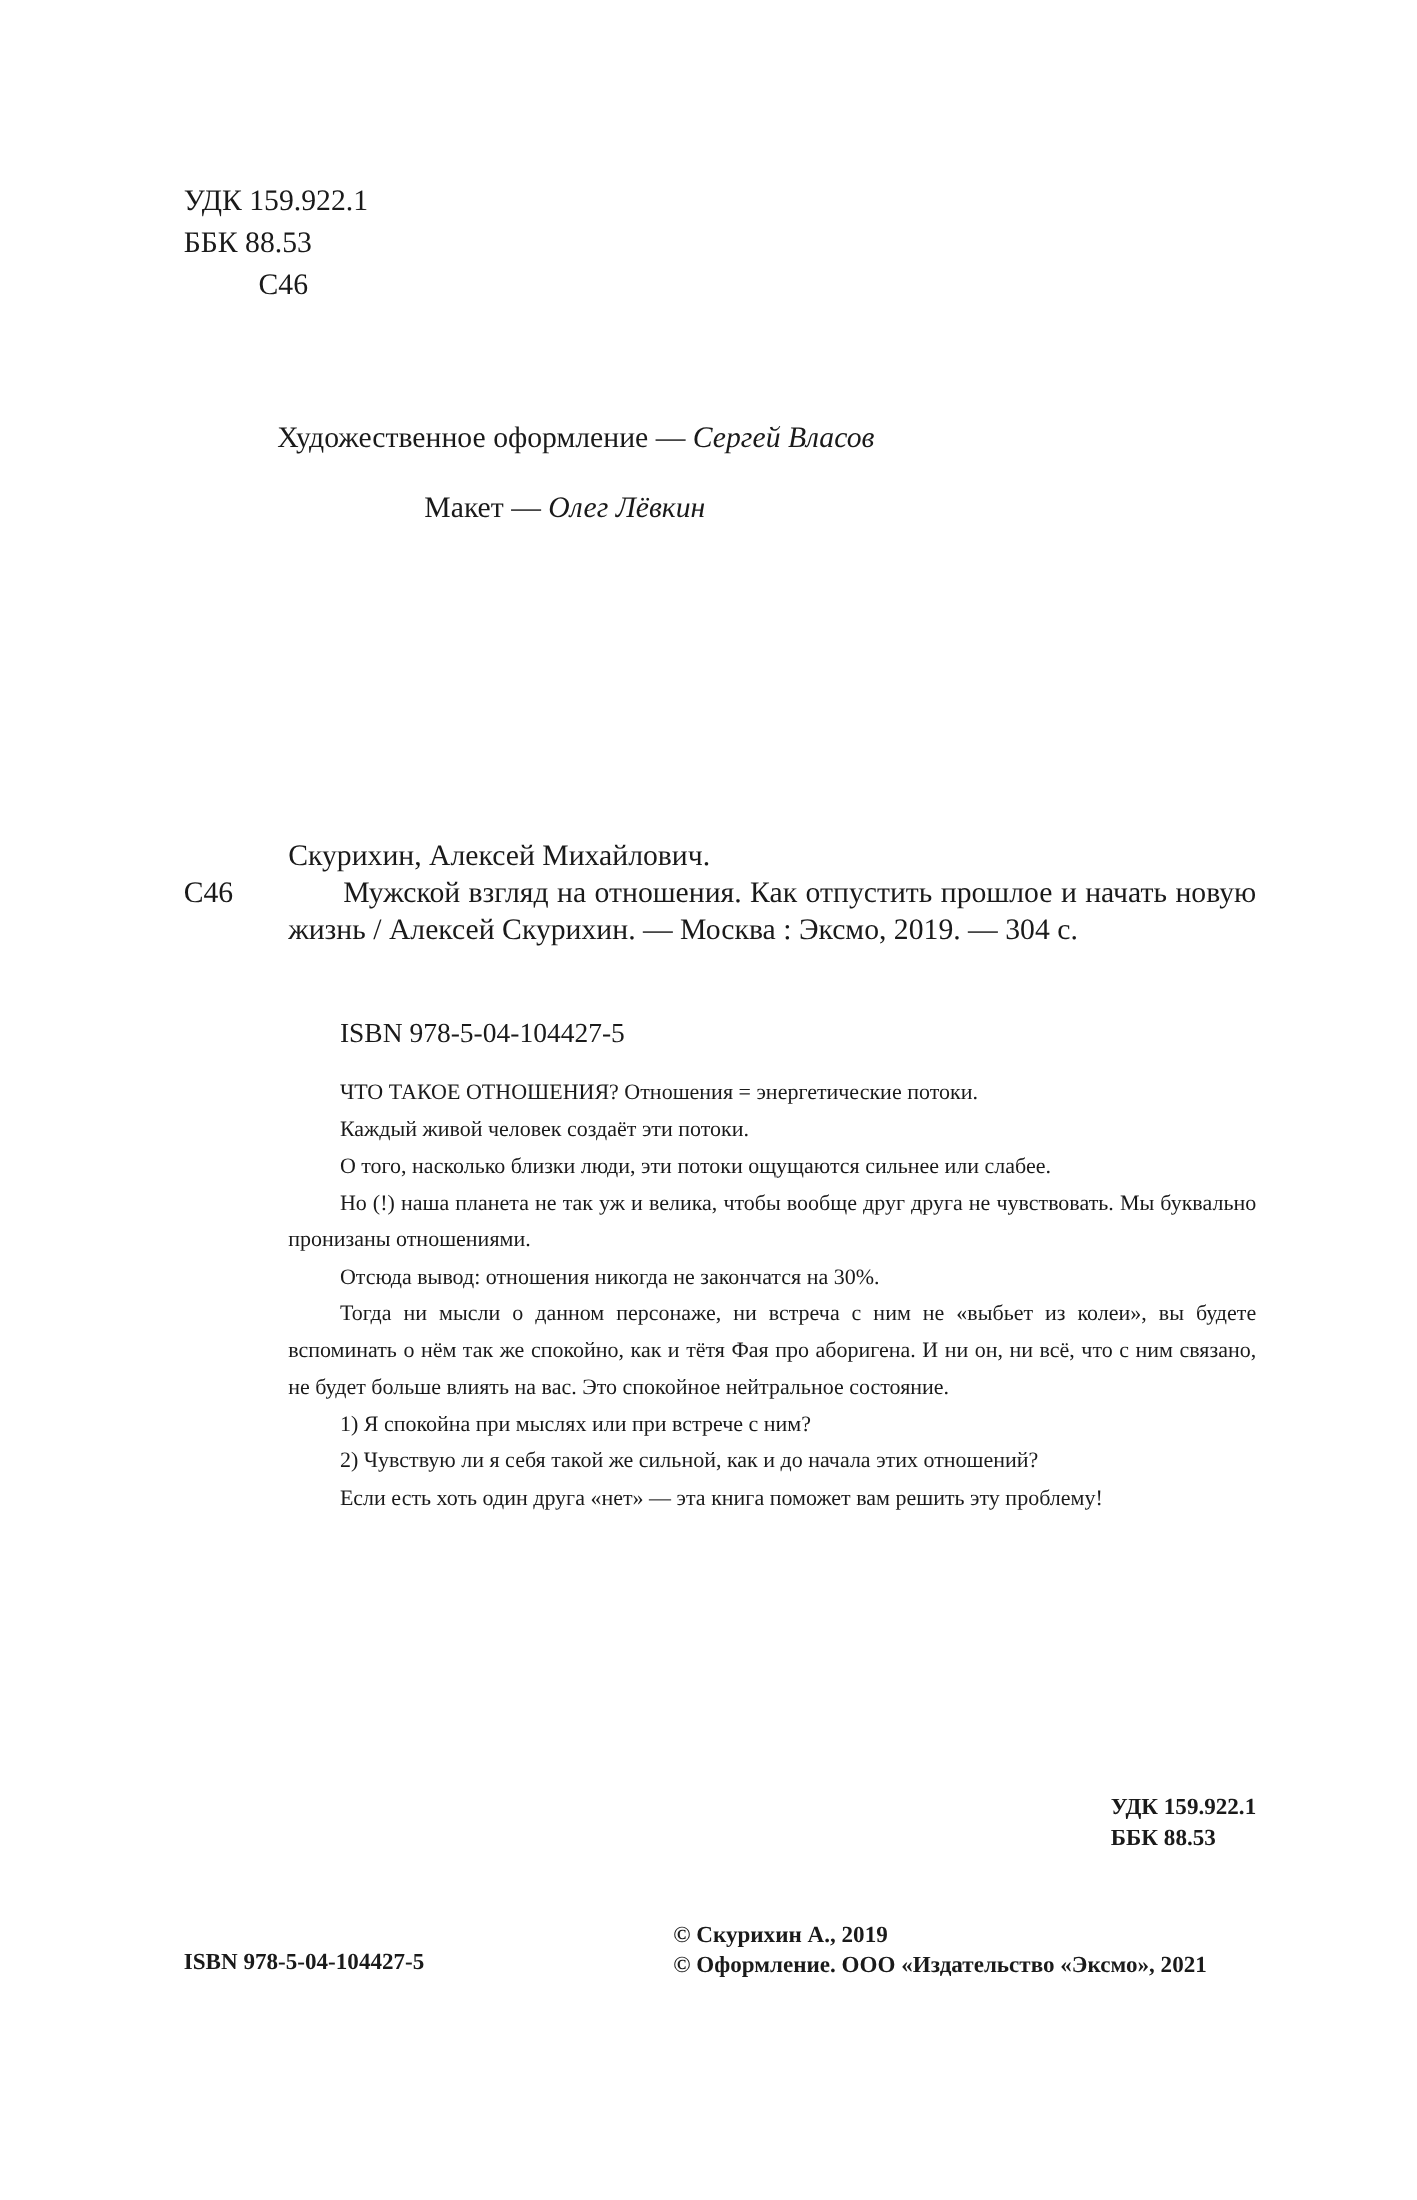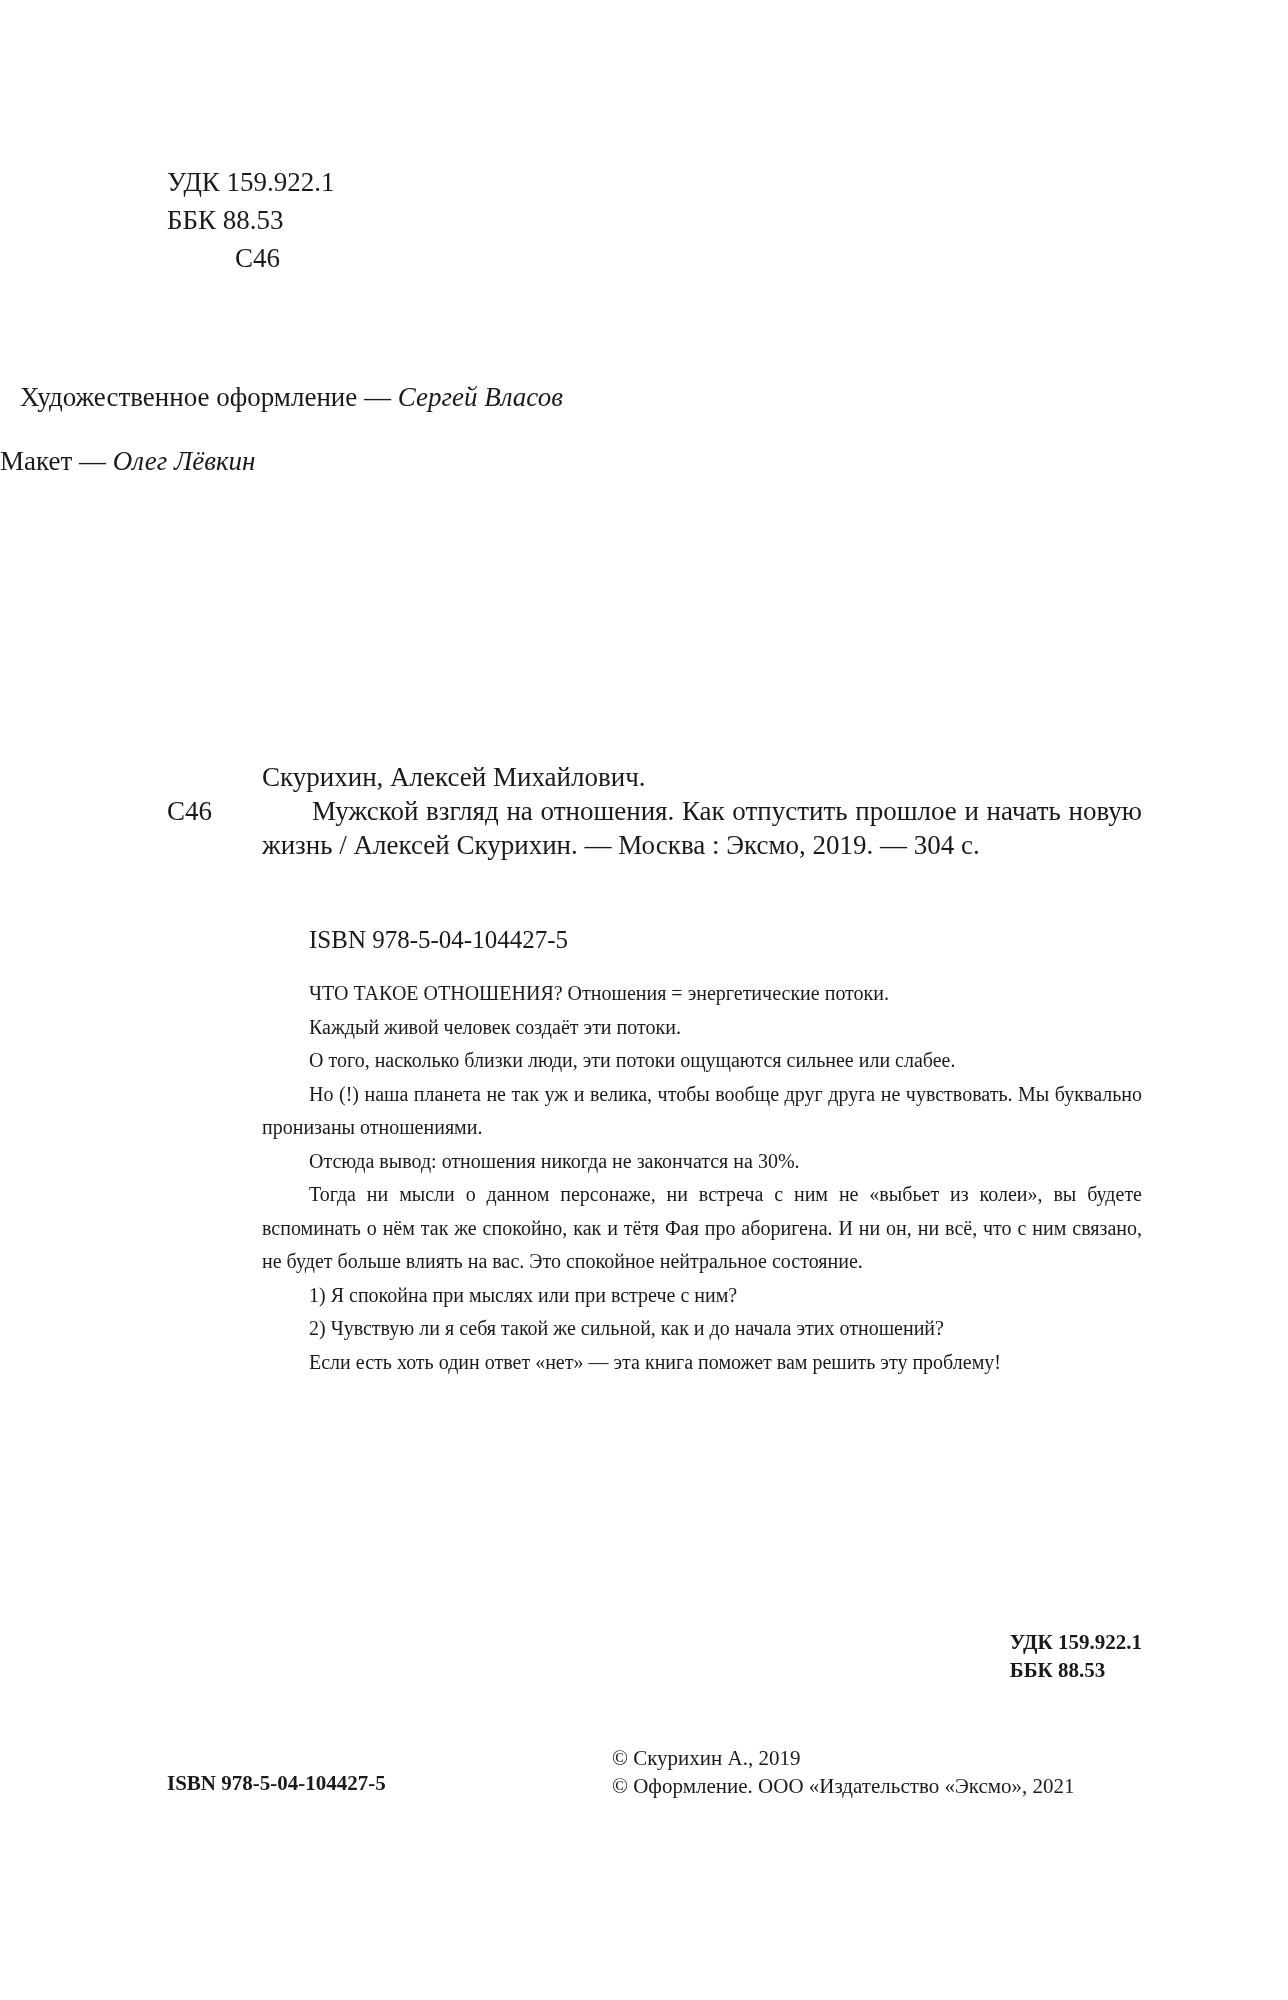--- a/index.html
+++ b/index.html
@@ -23,21 +23,21 @@
       top: 163px;
       font-size: 27px;
       line-height: 38px;
     }
     .class-block .c46 { padding-left: 68px; }
 
     
     .credits {
       left: 0;
       width: 1027px;
-      text-align: left;
+      text-align: center;
       font-size: 27px;
     }
     .credit-1 { top: 382px; padding-left: 20px; box-sizing: border-box; }
     .credit-2 { top: 446px; box-sizing: border-box; }
     .credits i { font-style: italic; }
 
     
     .biblio {
       left: 262px;
       width: 880px;
@@ -95,21 +95,21 @@
       left: 167px;
       top: 1771px;
       font-size: 21px;
       font-weight: bold;
     }
     .copyrights {
       left: 612px;
       top: 1744px;
       font-size: 21px;
       line-height: 28px;
-      font-weight: normal;
+      font-weight: bold;
     }
   </style>
 </head>
 <body>
 
 <div class="abs class-block">
   <div>УДК 159.922.1</div>
   <div>ББК 88.53</div>
   <div class="c46">С46</div>
 </div>
@@ -129,21 +129,21 @@
 
 <div class="abs annotation">
   <p class="first">ЧТО ТАКОЕ ОТНОШЕНИЯ? Отношения = энергетические потоки.</p>
   <p>Каждый живой человек создаёт эти потоки.</p>
   <p>О того, насколько близки люди, эти потоки ощущаются сильнее или слабее.</p>
   <p>Но (!) наша планета не так уж и велика, чтобы вообще друг друга не чувствовать. Мы буквально пронизаны отношениями.</p>
   <p>Отсюда вывод: отношения никогда не закончатся на 30%.</p>
   <p>Тогда ни мысли о данном персонаже, ни встреча с ним не «выбьет из колеи», вы будете вспоминать о нём так же спокойно, как и тётя Фая про аборигена. И ни он, ни всё, что с ним связано, не будет больше влиять на вас. Это спокойное нейтральное состояние.</p>
   <p>1) Я спокойна при мыслях или при встрече с ним?</p>
   <p>2) Чувствую ли я себя такой же сильной, как и до начала этих отношений?</p>
-  <p>Если есть хоть один ответ «нет» — эта книга поможет вам решить эту проблему!</p>
+  <p>Если есть хоть один друга «нет» — эта книга поможет вам решить эту проблему!</p>
 </div>
 
 <div class="abs class-right">
   <div>УДК 159.922.1</div>
   <div>ББК 88.53</div>
 </div>
 
 <div class="abs bottom-isbn">ISBN 978-5-04-104427-5</div>
 <div class="abs copyrights">
   <div>© Скурихин А., 2019</div>

